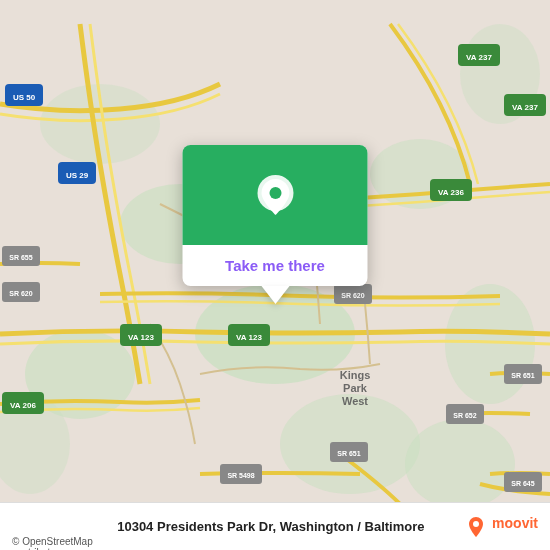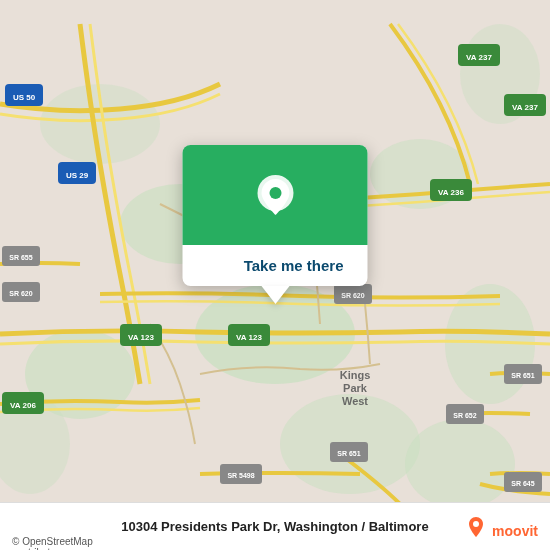--- a/index.html
+++ b/index.html
@@ -46,27 +46,26 @@
       color: #555;
       flex: 1;
       margin-top: 40px;
     }
 
     #address {
       font-size: 13px;
       font-weight: bold;
       color: #222;
       flex: 3;
-      text-align: center;
     }
 
     #moovit-logo {
       flex: 1;
       display: flex;
-      align-items: flex-end;
+      align-items: flex-start;
       justify-content: flex-end;
       gap: 4px;
     }
 
     #moovit-icon {
       width: 24px;
       height: 24px;
     }
 
     #moovit-text {
@@ -105,25 +104,25 @@
 
     #popup-pin {
       width: 48px;
       height: 48px;
     }
 
     #popup-button {
       padding: 12px 24px;
       font-size: 15px;
       font-weight: 600;
-      color: #0c4a6e;
+      color: #8b5cf6;
       background: transparent;
       border: none;
       cursor: pointer;
-      text-align: right;
+      text-align: center;
       width: 100%;
     }
 
     
     #popup-tail {
       position: absolute;
       bottom: -18px;
       left: 50%;
       transform: translateX(-50%);
       width: 0;

